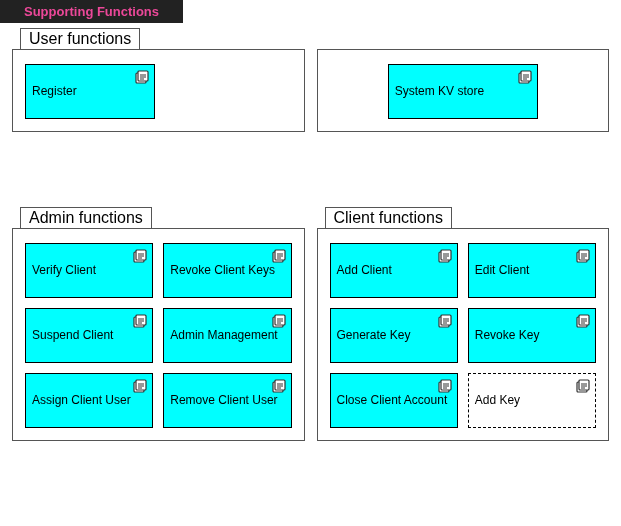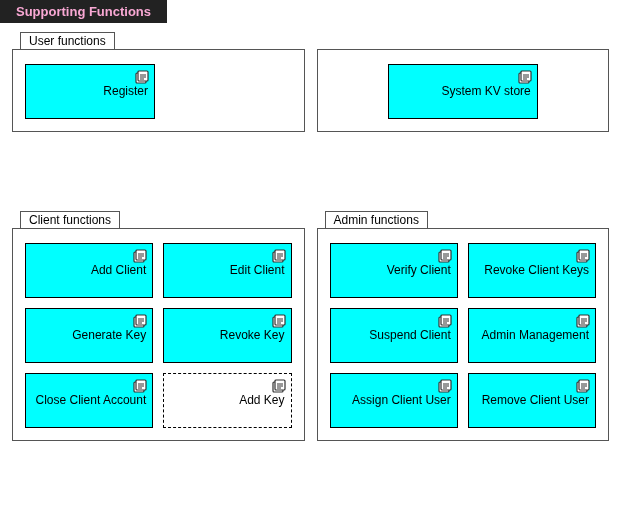--- a/index.html
+++ b/index.html
@@ -7,22 +7,22 @@
       width: 621px;
       height: 526px;
       background: #fff;
       font-family: Arial, sans-serif;
       font-size: 12px;
       overflow: hidden;
     }
 
     .title-bar {
       background: #222;
-      color: #f9a8d4;
-      padding: 4px 16px;
+      color: #ec4899;
+      padding: 4px 24px;
       font-size: 13px;
       font-weight: bold;
       display: inline-block;
     }
 
     .main-container {
       display: grid;
       grid-template-columns: 1fr 1fr;
       grid-template-rows: auto auto;
       gap: 12px;
@@ -45,21 +45,21 @@
 
     .use-case-box {
       background: #00ffff;
       border: 1.5px solid #000;
       padding: 8px 6px;
       text-align: center;
       position: relative;
       min-height: 55px;
       display: flex;
       align-items: center;
-      justify-content: flex-end;
+      justify-content: flex-start;
       font-size: 12px;
     }
 
     .use-case-box.dashed {
       background: #fff;
       border: 1.5px dashed #000;
     }
 
     .use-case-icon {
       position: absolute;
@@ -86,21 +86,21 @@
       padding: 14px 12px 12px 12px;
       background: #fff;
     }
 
     .group-tab {
       display: inline-block;
       border: 1.5px solid #555;
       border-bottom: none;
       background: #fff;
       padding: 1px 8px;
-      font-size: 12px;
+      font-size: 16px;
       position: absolute;
       top: 0;
       left: 8px;
       transform: translateY(-100%);
     }
   </style>
 </head>
 <body>
 
 
@@ -140,20 +140,88 @@
     <line x1="6" y1="8" x2="12" y2="8" stroke="#333" stroke-width="1"></line>
     <line x1="6" y1="10" x2="10" y2="10" stroke="#333" stroke-width="1"></line>
   </svg></span>
           <span class="use-case-label">System KV store</span>
         </div>
       </div>
     </div>
   </div>
 
   <div class="group-box-wrapper">
+    <span class="group-tab">Admin functions</span>
+    <div class="group-box-inner">
+      <div class="use-case-grid use-case-grid-2col">
+        <div class="use-case-box">
+          <span class="use-case-icon"><svg width="16" height="16" viewBox="0 0 16 16" fill="none" xmlns="http://www.w3.org/2000/svg">
+    <rect x="2" y="4" width="10" height="10" rx="1" fill="white" stroke="#333" stroke-width="1.2"></rect>
+    <rect x="4" y="2" width="10" height="10" rx="1" fill="white" stroke="#333" stroke-width="1.2"></rect>
+    <line x1="6" y1="6" x2="12" y2="6" stroke="#333" stroke-width="1"></line>
+    <line x1="6" y1="8" x2="12" y2="8" stroke="#333" stroke-width="1"></line>
+    <line x1="6" y1="10" x2="10" y2="10" stroke="#333" stroke-width="1"></line>
+  </svg></span>
+          <span class="use-case-label">Verify Client</span>
+        </div>
+        <div class="use-case-box">
+          <span class="use-case-icon"><svg width="16" height="16" viewBox="0 0 16 16" fill="none" xmlns="http://www.w3.org/2000/svg">
+    <rect x="2" y="4" width="10" height="10" rx="1" fill="white" stroke="#333" stroke-width="1.2"></rect>
+    <rect x="4" y="2" width="10" height="10" rx="1" fill="white" stroke="#333" stroke-width="1.2"></rect>
+    <line x1="6" y1="6" x2="12" y2="6" stroke="#333" stroke-width="1"></line>
+    <line x1="6" y1="8" x2="12" y2="8" stroke="#333" stroke-width="1"></line>
+    <line x1="6" y1="10" x2="10" y2="10" stroke="#333" stroke-width="1"></line>
+  </svg></span>
+          <span class="use-case-label">Revoke Client Keys</span>
+        </div>
+        <div class="use-case-box">
+          <span class="use-case-icon"><svg width="16" height="16" viewBox="0 0 16 16" fill="none" xmlns="http://www.w3.org/2000/svg">
+    <rect x="2" y="4" width="10" height="10" rx="1" fill="white" stroke="#333" stroke-width="1.2"></rect>
+    <rect x="4" y="2" width="10" height="10" rx="1" fill="white" stroke="#333" stroke-width="1.2"></rect>
+    <line x1="6" y1="6" x2="12" y2="6" stroke="#333" stroke-width="1"></line>
+    <line x1="6" y1="8" x2="12" y2="8" stroke="#333" stroke-width="1"></line>
+    <line x1="6" y1="10" x2="10" y2="10" stroke="#333" stroke-width="1"></line>
+  </svg></span>
+          <span class="use-case-label">Suspend Client</span>
+        </div>
+        <div class="use-case-box">
+          <span class="use-case-icon"><svg width="16" height="16" viewBox="0 0 16 16" fill="none" xmlns="http://www.w3.org/2000/svg">
+    <rect x="2" y="4" width="10" height="10" rx="1" fill="white" stroke="#333" stroke-width="1.2"></rect>
+    <rect x="4" y="2" width="10" height="10" rx="1" fill="white" stroke="#333" stroke-width="1.2"></rect>
+    <line x1="6" y1="6" x2="12" y2="6" stroke="#333" stroke-width="1"></line>
+    <line x1="6" y1="8" x2="12" y2="8" stroke="#333" stroke-width="1"></line>
+    <line x1="6" y1="10" x2="10" y2="10" stroke="#333" stroke-width="1"></line>
+  </svg></span>
+          <span class="use-case-label">Admin Management</span>
+        </div>
+        <div class="use-case-box">
+          <span class="use-case-icon"><svg width="16" height="16" viewBox="0 0 16 16" fill="none" xmlns="http://www.w3.org/2000/svg">
+    <rect x="2" y="4" width="10" height="10" rx="1" fill="white" stroke="#333" stroke-width="1.2"></rect>
+    <rect x="4" y="2" width="10" height="10" rx="1" fill="white" stroke="#333" stroke-width="1.2"></rect>
+    <line x1="6" y1="6" x2="12" y2="6" stroke="#333" stroke-width="1"></line>
+    <line x1="6" y1="8" x2="12" y2="8" stroke="#333" stroke-width="1"></line>
+    <line x1="6" y1="10" x2="10" y2="10" stroke="#333" stroke-width="1"></line>
+  </svg></span>
+          <span class="use-case-label">Assign Client User</span>
+        </div>
+        <div class="use-case-box">
+          <span class="use-case-icon"><svg width="16" height="16" viewBox="0 0 16 16" fill="none" xmlns="http://www.w3.org/2000/svg">
+    <rect x="2" y="4" width="10" height="10" rx="1" fill="white" stroke="#333" stroke-width="1.2"></rect>
+    <rect x="4" y="2" width="10" height="10" rx="1" fill="white" stroke="#333" stroke-width="1.2"></rect>
+    <line x1="6" y1="6" x2="12" y2="6" stroke="#333" stroke-width="1"></line>
+    <line x1="6" y1="8" x2="12" y2="8" stroke="#333" stroke-width="1"></line>
+    <line x1="6" y1="10" x2="10" y2="10" stroke="#333" stroke-width="1"></line>
+  </svg></span>
+          <span class="use-case-label">Remove Client User</span>
+        </div>
+      </div>
+    </div>
+  </div>
+
+  <div class="group-box-wrapper">
     <span class="group-tab">Client functions</span>
     <div class="group-box-inner">
       <div class="use-case-grid use-case-grid-2col">
         <div class="use-case-box">
           <span class="use-case-icon"><svg width="16" height="16" viewBox="0 0 16 16" fill="none" xmlns="http://www.w3.org/2000/svg">
     <rect x="2" y="4" width="10" height="10" rx="1" fill="white" stroke="#333" stroke-width="1.2"></rect>
     <rect x="4" y="2" width="10" height="10" rx="1" fill="white" stroke="#333" stroke-width="1.2"></rect>
     <line x1="6" y1="6" x2="12" y2="6" stroke="#333" stroke-width="1"></line>
     <line x1="6" y1="8" x2="12" y2="8" stroke="#333" stroke-width="1"></line>
     <line x1="6" y1="10" x2="10" y2="10" stroke="#333" stroke-width="1"></line>
@@ -207,84 +275,16 @@
     <line x1="6" y1="6" x2="12" y2="6" stroke="#333" stroke-width="1"></line>
     <line x1="6" y1="8" x2="12" y2="8" stroke="#333" stroke-width="1"></line>
     <line x1="6" y1="10" x2="10" y2="10" stroke="#333" stroke-width="1"></line>
   </svg></span>
           <span class="use-case-label">Add Key</span>
         </div>
       </div>
     </div>
   </div>
 
-  <div class="group-box-wrapper">
-    <span class="group-tab">Admin functions</span>
-    <div class="group-box-inner">
-      <div class="use-case-grid use-case-grid-2col">
-        <div class="use-case-box">
-          <span class="use-case-icon"><svg width="16" height="16" viewBox="0 0 16 16" fill="none" xmlns="http://www.w3.org/2000/svg">
-    <rect x="2" y="4" width="10" height="10" rx="1" fill="white" stroke="#333" stroke-width="1.2"></rect>
-    <rect x="4" y="2" width="10" height="10" rx="1" fill="white" stroke="#333" stroke-width="1.2"></rect>
-    <line x1="6" y1="6" x2="12" y2="6" stroke="#333" stroke-width="1"></line>
-    <line x1="6" y1="8" x2="12" y2="8" stroke="#333" stroke-width="1"></line>
-    <line x1="6" y1="10" x2="10" y2="10" stroke="#333" stroke-width="1"></line>
-  </svg></span>
-          <span class="use-case-label">Verify Client</span>
-        </div>
-        <div class="use-case-box">
-          <span class="use-case-icon"><svg width="16" height="16" viewBox="0 0 16 16" fill="none" xmlns="http://www.w3.org/2000/svg">
-    <rect x="2" y="4" width="10" height="10" rx="1" fill="white" stroke="#333" stroke-width="1.2"></rect>
-    <rect x="4" y="2" width="10" height="10" rx="1" fill="white" stroke="#333" stroke-width="1.2"></rect>
-    <line x1="6" y1="6" x2="12" y2="6" stroke="#333" stroke-width="1"></line>
-    <line x1="6" y1="8" x2="12" y2="8" stroke="#333" stroke-width="1"></line>
-    <line x1="6" y1="10" x2="10" y2="10" stroke="#333" stroke-width="1"></line>
-  </svg></span>
-          <span class="use-case-label">Revoke Client Keys</span>
-        </div>
-        <div class="use-case-box">
-          <span class="use-case-icon"><svg width="16" height="16" viewBox="0 0 16 16" fill="none" xmlns="http://www.w3.org/2000/svg">
-    <rect x="2" y="4" width="10" height="10" rx="1" fill="white" stroke="#333" stroke-width="1.2"></rect>
-    <rect x="4" y="2" width="10" height="10" rx="1" fill="white" stroke="#333" stroke-width="1.2"></rect>
-    <line x1="6" y1="6" x2="12" y2="6" stroke="#333" stroke-width="1"></line>
-    <line x1="6" y1="8" x2="12" y2="8" stroke="#333" stroke-width="1"></line>
-    <line x1="6" y1="10" x2="10" y2="10" stroke="#333" stroke-width="1"></line>
-  </svg></span>
-          <span class="use-case-label">Suspend Client</span>
-        </div>
-        <div class="use-case-box">
-          <span class="use-case-icon"><svg width="16" height="16" viewBox="0 0 16 16" fill="none" xmlns="http://www.w3.org/2000/svg">
-    <rect x="2" y="4" width="10" height="10" rx="1" fill="white" stroke="#333" stroke-width="1.2"></rect>
-    <rect x="4" y="2" width="10" height="10" rx="1" fill="white" stroke="#333" stroke-width="1.2"></rect>
-    <line x1="6" y1="6" x2="12" y2="6" stroke="#333" stroke-width="1"></line>
-    <line x1="6" y1="8" x2="12" y2="8" stroke="#333" stroke-width="1"></line>
-    <line x1="6" y1="10" x2="10" y2="10" stroke="#333" stroke-width="1"></line>
-  </svg></span>
-          <span class="use-case-label">Admin Management</span>
-        </div>
-        <div class="use-case-box">
-          <span class="use-case-icon"><svg width="16" height="16" viewBox="0 0 16 16" fill="none" xmlns="http://www.w3.org/2000/svg">
-    <rect x="2" y="4" width="10" height="10" rx="1" fill="white" stroke="#333" stroke-width="1.2"></rect>
-    <rect x="4" y="2" width="10" height="10" rx="1" fill="white" stroke="#333" stroke-width="1.2"></rect>
-    <line x1="6" y1="6" x2="12" y2="6" stroke="#333" stroke-width="1"></line>
-    <line x1="6" y1="8" x2="12" y2="8" stroke="#333" stroke-width="1"></line>
-    <line x1="6" y1="10" x2="10" y2="10" stroke="#333" stroke-width="1"></line>
-  </svg></span>
-          <span class="use-case-label">Assign Client User</span>
-        </div>
-        <div class="use-case-box">
-          <span class="use-case-icon"><svg width="16" height="16" viewBox="0 0 16 16" fill="none" xmlns="http://www.w3.org/2000/svg">
-    <rect x="2" y="4" width="10" height="10" rx="1" fill="white" stroke="#333" stroke-width="1.2"></rect>
-    <rect x="4" y="2" width="10" height="10" rx="1" fill="white" stroke="#333" stroke-width="1.2"></rect>
-    <line x1="6" y1="6" x2="12" y2="6" stroke="#333" stroke-width="1"></line>
-    <line x1="6" y1="8" x2="12" y2="8" stroke="#333" stroke-width="1"></line>
-    <line x1="6" y1="10" x2="10" y2="10" stroke="#333" stroke-width="1"></line>
-  </svg></span>
-          <span class="use-case-label">Remove Client User</span>
-        </div>
-      </div>
-    </div>
-  </div>
-
 </div>
 
 
 
 
 </body></html>

